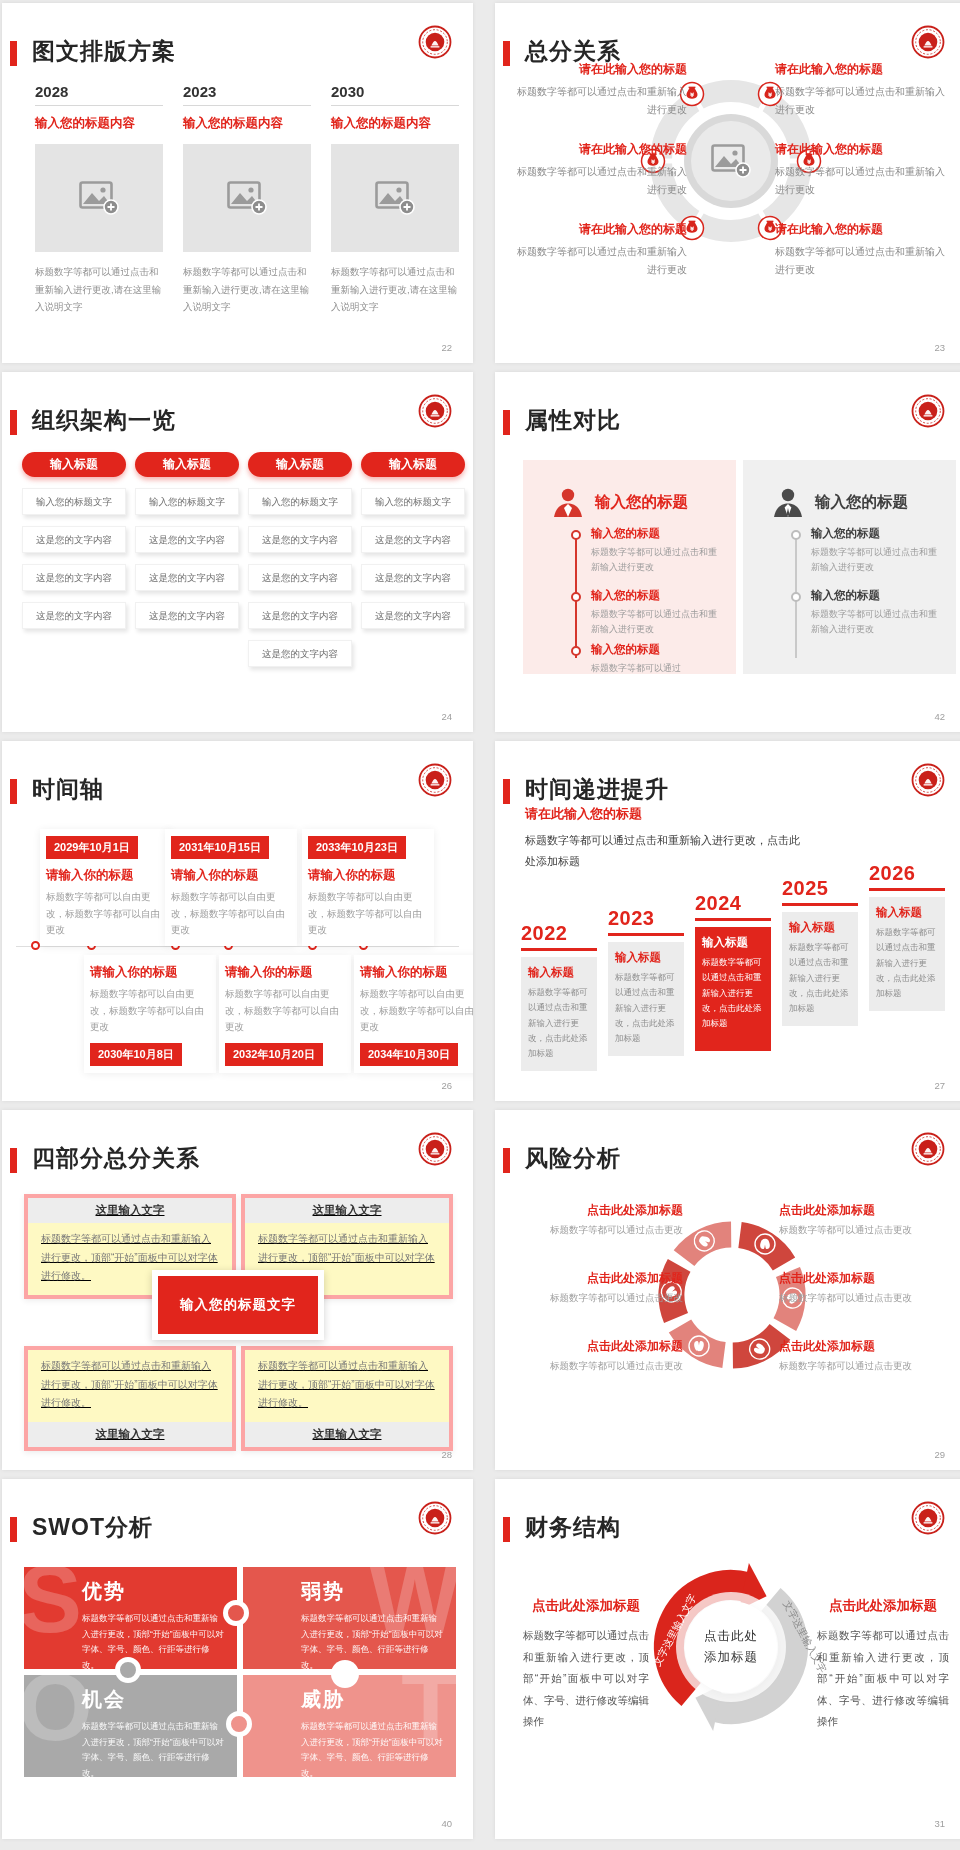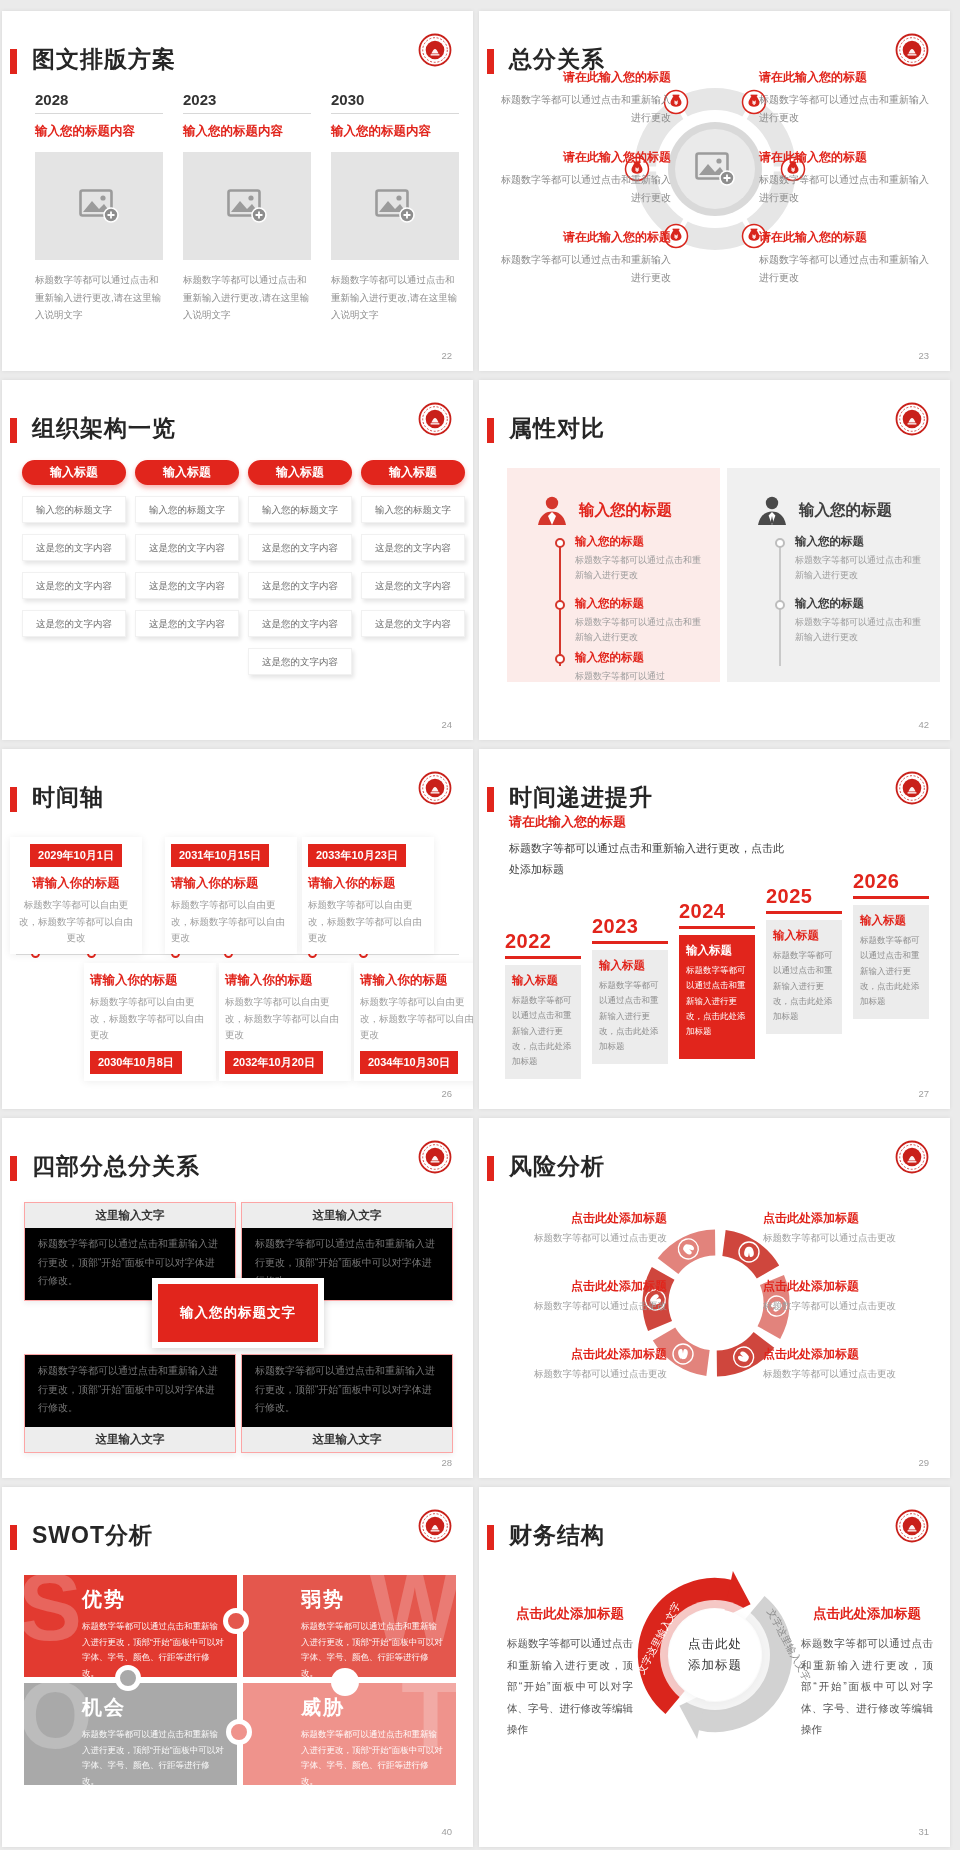--- a/index.html
+++ b/index.html
@@ -7,21 +7,21 @@
   }
   *{margin:0;padding:0;box-sizing:border-box;}
   html,body{width:960px;}
   body{
     width:960px;height:1850px;background:#ebebeb;
     font-family:"Liberation Sans","DejaVu Sans",sans-serif;
     -webkit-font-smoothing:antialiased;
   }
   .grid{
     display:grid;grid-template-columns:471px 471px;grid-auto-rows:360px;
-    gap:9px 6px;padding:3px 2px;margin-top:8px;
+    gap:9px 22px;padding:3px 2px;
   }
   .slide{
     position:relative;background:#fff;overflow:hidden;
     box-shadow:0 0 4px rgba(0,0,0,.08);
   }
   
   .t-bar{position:absolute;left:8px;top:38px;width:7px;height:25px;background:var(--red);}
   .s-title{position:absolute;left:30px;top:33px;font-size:23px;font-weight:bold;color:#262626;letter-spacing:1px;}
   .logo{position:absolute;right:19px;top:22px;width:36px;height:36px;}
   .pnum{position:absolute;right:21px;bottom:10px;font-size:9.5px;color:#9e9e9e;}
@@ -67,21 +67,21 @@
   .ci1{top:66px;} .ci2{top:128px;} .ci3{top:182px;}
   .cmp-item .hh{font-size:11.5px;font-weight:bold;}
   .cmp-left .cmp-item .hh{color:var(--red);}
   .cmp-right .cmp-item .hh{color:#3f3f3f;}
   .cmp-item .hb{margin-top:4px;font-size:9px;color:#9c9c9c;line-height:1.7;}
   
   .tl-line{position:absolute;left:14px;right:14px;top:205px;height:1px;background:#dedede;}
   .tl-node{position:absolute;top:200px;width:9px;height:9px;border-radius:50%;background:#fff;border:2px solid var(--red);}
   .tn1{left:29px;} .tn2{left:85px;} .tn3{left:169px;} .tn4{left:222px;} .tn5{left:306px;} .tn6{left:357px;}
   .tl-card{position:absolute;width:132px;padding:7px 6px;background:#fff;box-shadow:0 1px 8px rgba(0,0,0,.07);}
-  .tl-top{top:88px;} .tt1{left:8px;text-align:center;} .tt2{left:163px;} .tt3{left:300px;}
+  .tl-top{top:88px;} .tt1{left:38px;} .tt2{left:163px;} .tt3{left:300px;}
   .tl-bot{top:214px;} .tb1{left:82px;} .tb2{left:217px;} .tb3{left:352px;}
   .tl-chip{display:inline-block;background:var(--red);color:#fff;font-weight:bold;font-size:11px;padding:4px 8px;}
   .tl-card .hh{font-size:12.5px;font-weight:bold;color:var(--red);margin-top:8px;}
   .tl-bot .hh{margin-top:2px;}
   .tl-card .hb{margin-top:5px;font-size:9.5px;color:#9c9c9c;line-height:1.75;}
   .tl-bot .tl-chip{margin-top:7px;text-align:center;}
   
   .step-intro{position:absolute;left:30px;top:64px;width:282px;}
   .step-intro .hh{font-size:13px;font-weight:bold;color:var(--red);}
   .step-intro .hb{margin-top:7px;font-size:11px;color:#3d3d3d;line-height:1.9;}
@@ -89,21 +89,21 @@
   .st1{left:26px;top:181px;} .st2{left:113px;top:166px;} .st3{left:200px;top:151px;}
   .st4{left:287px;top:136px;} .st5{left:374px;top:121px;}
   .step-year{font-size:20px;font-weight:bold;color:var(--red);letter-spacing:.5px;}
   .step-rule{height:3px;background:var(--red);margin-top:3px;}
   .step-box{margin-top:6px;background:#ececec;padding:8px 7px 10px;}
   .step-box .lbl{font-size:11.5px;font-weight:bold;color:var(--red);}
   .step-box .txt{margin-top:5px;font-size:8.5px;color:#8e8e8e;line-height:1.8;}
   .step.hl .step-box{background:var(--red);padding-bottom:20px;}
   .step.hl .lbl,.step.hl .txt{color:#fff;}
   
-  .q-box{position:absolute;width:212px;background:#000000;border:1px solid #fca5a5;box-shadow:0 2px 6px rgba(0,0,0,.07);}
+  .q-box{position:absolute;width:212px;background:#fef9c3;border:4px solid #fca5a5;box-shadow:0 2px 6px rgba(0,0,0,.07);text-decoration:underline;}
   .qtl{left:22px;top:84px;} .qtr{left:239px;top:84px;}
   .qbl{left:22px;top:236px;} .qbr{left:239px;top:236px;}
   .q-head{height:25px;line-height:25px;background:#ededed;text-align:center;font-weight:bold;font-size:11.5px;color:#333;}
   .q-body{padding:7px 13px 9px;font-size:10px;color:#777;line-height:1.85;}
   .q-center{position:absolute;left:150px;top:160px;width:172px;height:70px;background:var(--red);
     border:6px solid #fff;box-shadow:0 2px 8px rgba(0,0,0,.18);
     color:#fff;font-weight:bold;font-size:13.5px;display:flex;align-items:center;justify-content:center;letter-spacing:1px;}
   
   .risk-item{position:absolute;width:168px;}
   .risk-item .hh{font-size:12px;font-weight:bold;color:var(--red);}

